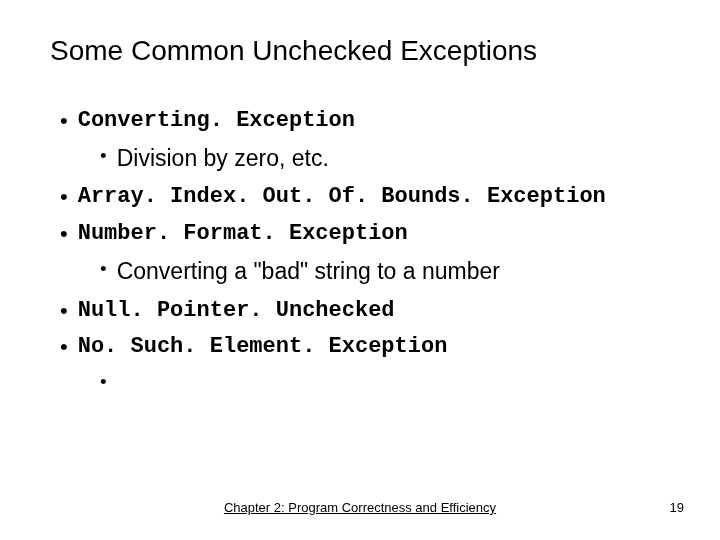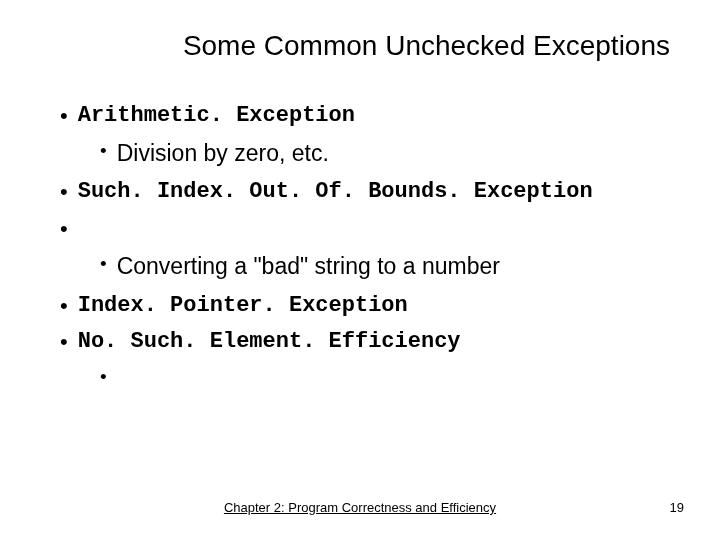--- a/index.html
+++ b/index.html
@@ -12,22 +12,23 @@
       height: 540px;
       background: #ffffff;
       font-family: Arial, Helvetica, sans-serif;
       color: #000;
       position: relative;
       padding: 30px 50px 0 50px;
     }
     .title {
       font-size: 28px;
       font-weight: normal;
-      text-align: right;
+      text-align: left;
       margin-bottom: 40px;
+      margin-top: 5px;
     }
     .content {
       padding-left: 10px;
     }
     .top-bullet {
       display: flex;
       align-items: flex-start;
       margin-bottom: 8px;
     }
     .top-bullet .bullet {
@@ -79,48 +80,49 @@
   </style>
 </head>
 <body>
 
 <div class="title">Some Common Unchecked Exceptions</div>
 
 <div class="content">
 
   <div class="top-bullet">
     <span class="bullet">•</span>
-    <span class="text mono">Arithmetic. Exception</span>
+    <span class="text mono">Converting. Exception</span>
   </div>
   <div class="sub-bullet">
     <span class="bullet">•</span>
     <span class="text">Division by zero, etc.</span>
   </div>
 
   <div class="top-bullet">
     <span class="bullet">•</span>
-    <span class="text mono">Such. Index. Out. Of. Bounds. Exception</span>
+    <span class="text mono">Array. Index. Out. Of. Bounds. Exception</span>
   </div>
 
   <div class="top-bullet">
     <span class="bullet">•</span>
+    <span class="text mono">Number. Format. Exception</span>
   </div>
   <div class="sub-bullet">
     <span class="bullet">•</span>
     <span class="text">Converting a "bad" string to a number</span>
   </div>
 
   <div class="top-bullet">
     <span class="bullet">•</span>
-    <span class="text mono">Index. Pointer. Exception</span>
+    <span class="text mono">Null. Pointer. Unchecked</span>
   </div>
 
   <div class="top-bullet">
     <span class="bullet">•</span>
-    <span class="text mono">No. Such. Element. Efficiency</span>
+    <span class="text mono">No. Such. Element. Exception</span>
   </div>
   <div class="sub-bullet">
     <span class="bullet">•</span>
   </div>
 
 </div>
 
 <div class="footer">
   <span class="footer-text">Chapter 2: Program Correctness and Efficiency</span>
   <span class="page-num">19</span>

